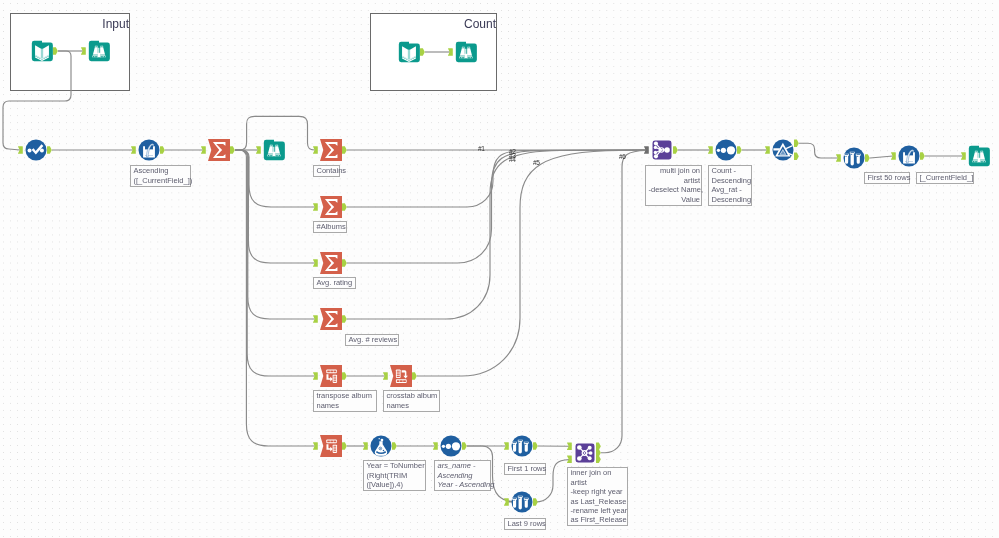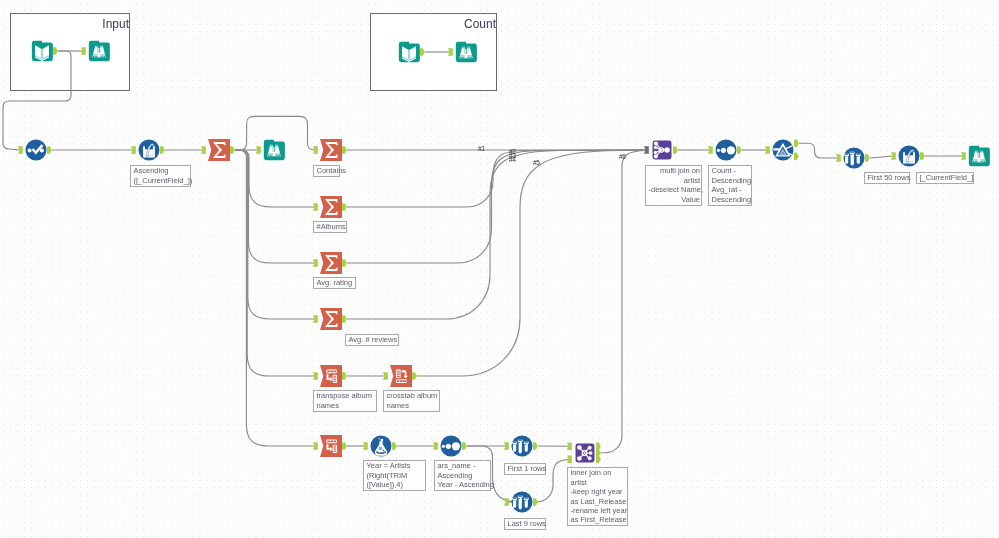--- a/index.html
+++ b/index.html
@@ -450,24 +450,24 @@
 <div class="lbl" style="left:130px;top:165px;width:61px;">Ascending
 ([_CurrentField_])</div>
 <div class="lbl" style="left:313px;top:165px;width:27px;">Contains</div>
 <div class="lbl" style="left:313px;top:221px;width:34px;">#Albums</div>
 <div class="lbl" style="left:313px;top:277px;width:43px;">Avg. rating</div>
 <div class="lbl" style="left:313px;top:334px;width:54px;margin-left:32px;">Avg. # reviews</div>
 <div class="lbl" style="left:313px;top:390px;width:64px;">transpose album
 names</div>
 <div class="lbl" style="left:383px;top:390px;width:57px;">crosstab album
 names</div>
-<div class="lbl" style="left:363px;top:460px;width:63px;">Year = Artists
+<div class="lbl" style="left:363px;top:460px;width:63px;">Year = ToNumber
 (Right(TRIM
 ([Value]),4)</div>
-<div class="lbl" style="left:434px;top:460px;width:57px;">ars_name -
+<div class="lbl" style="left:434px;top:460px;width:57px;font-style:italic;">ars_name -
 Ascending
 Year - Ascending</div>
 <div class="lbl" style="left:504px;top:463px;width:42px;">First 1 rows</div>
 <div class="lbl" style="left:504px;top:518px;width:42px;">Last 9 rows</div>
 <div class="lbl" style="left:567px;top:467px;width:61px;">inner join on
 artist
 -keep right year
 as Last_Release
 -rename left year
 as First_Release</div>

